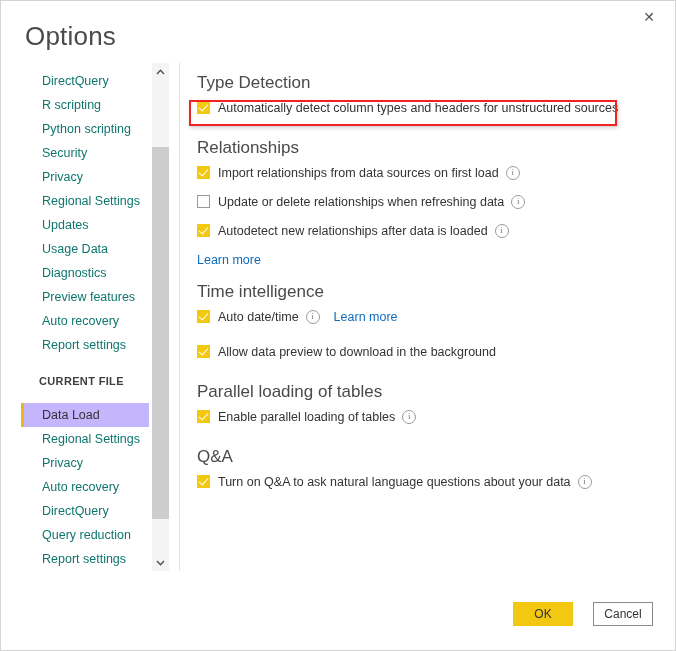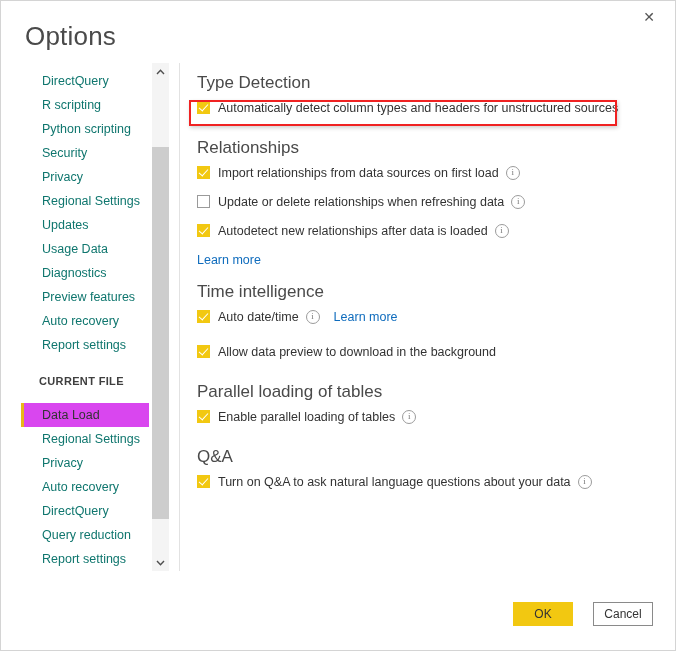--- a/index.html
+++ b/index.html
@@ -76,21 +76,21 @@
     padding-left: 18px;
     font-size: 12.5px;
     color: #0f766e;
     white-space: nowrap;
     cursor: pointer;
     position: relative;
     border-left: 3px solid transparent;
     box-sizing: border-box;
   }
   .nav-item.selected {
-    background: #d946ef;
+    background: #c4b5fd;
     border-left: 3px solid #e8b71a;
     color: #333;
   }
   .nav-group-title {
     height: 20px;
     line-height: 20px;
     padding-left: 18px;
     margin-top: 14px;
     margin-bottom: 12px;
     font-size: 11px;

